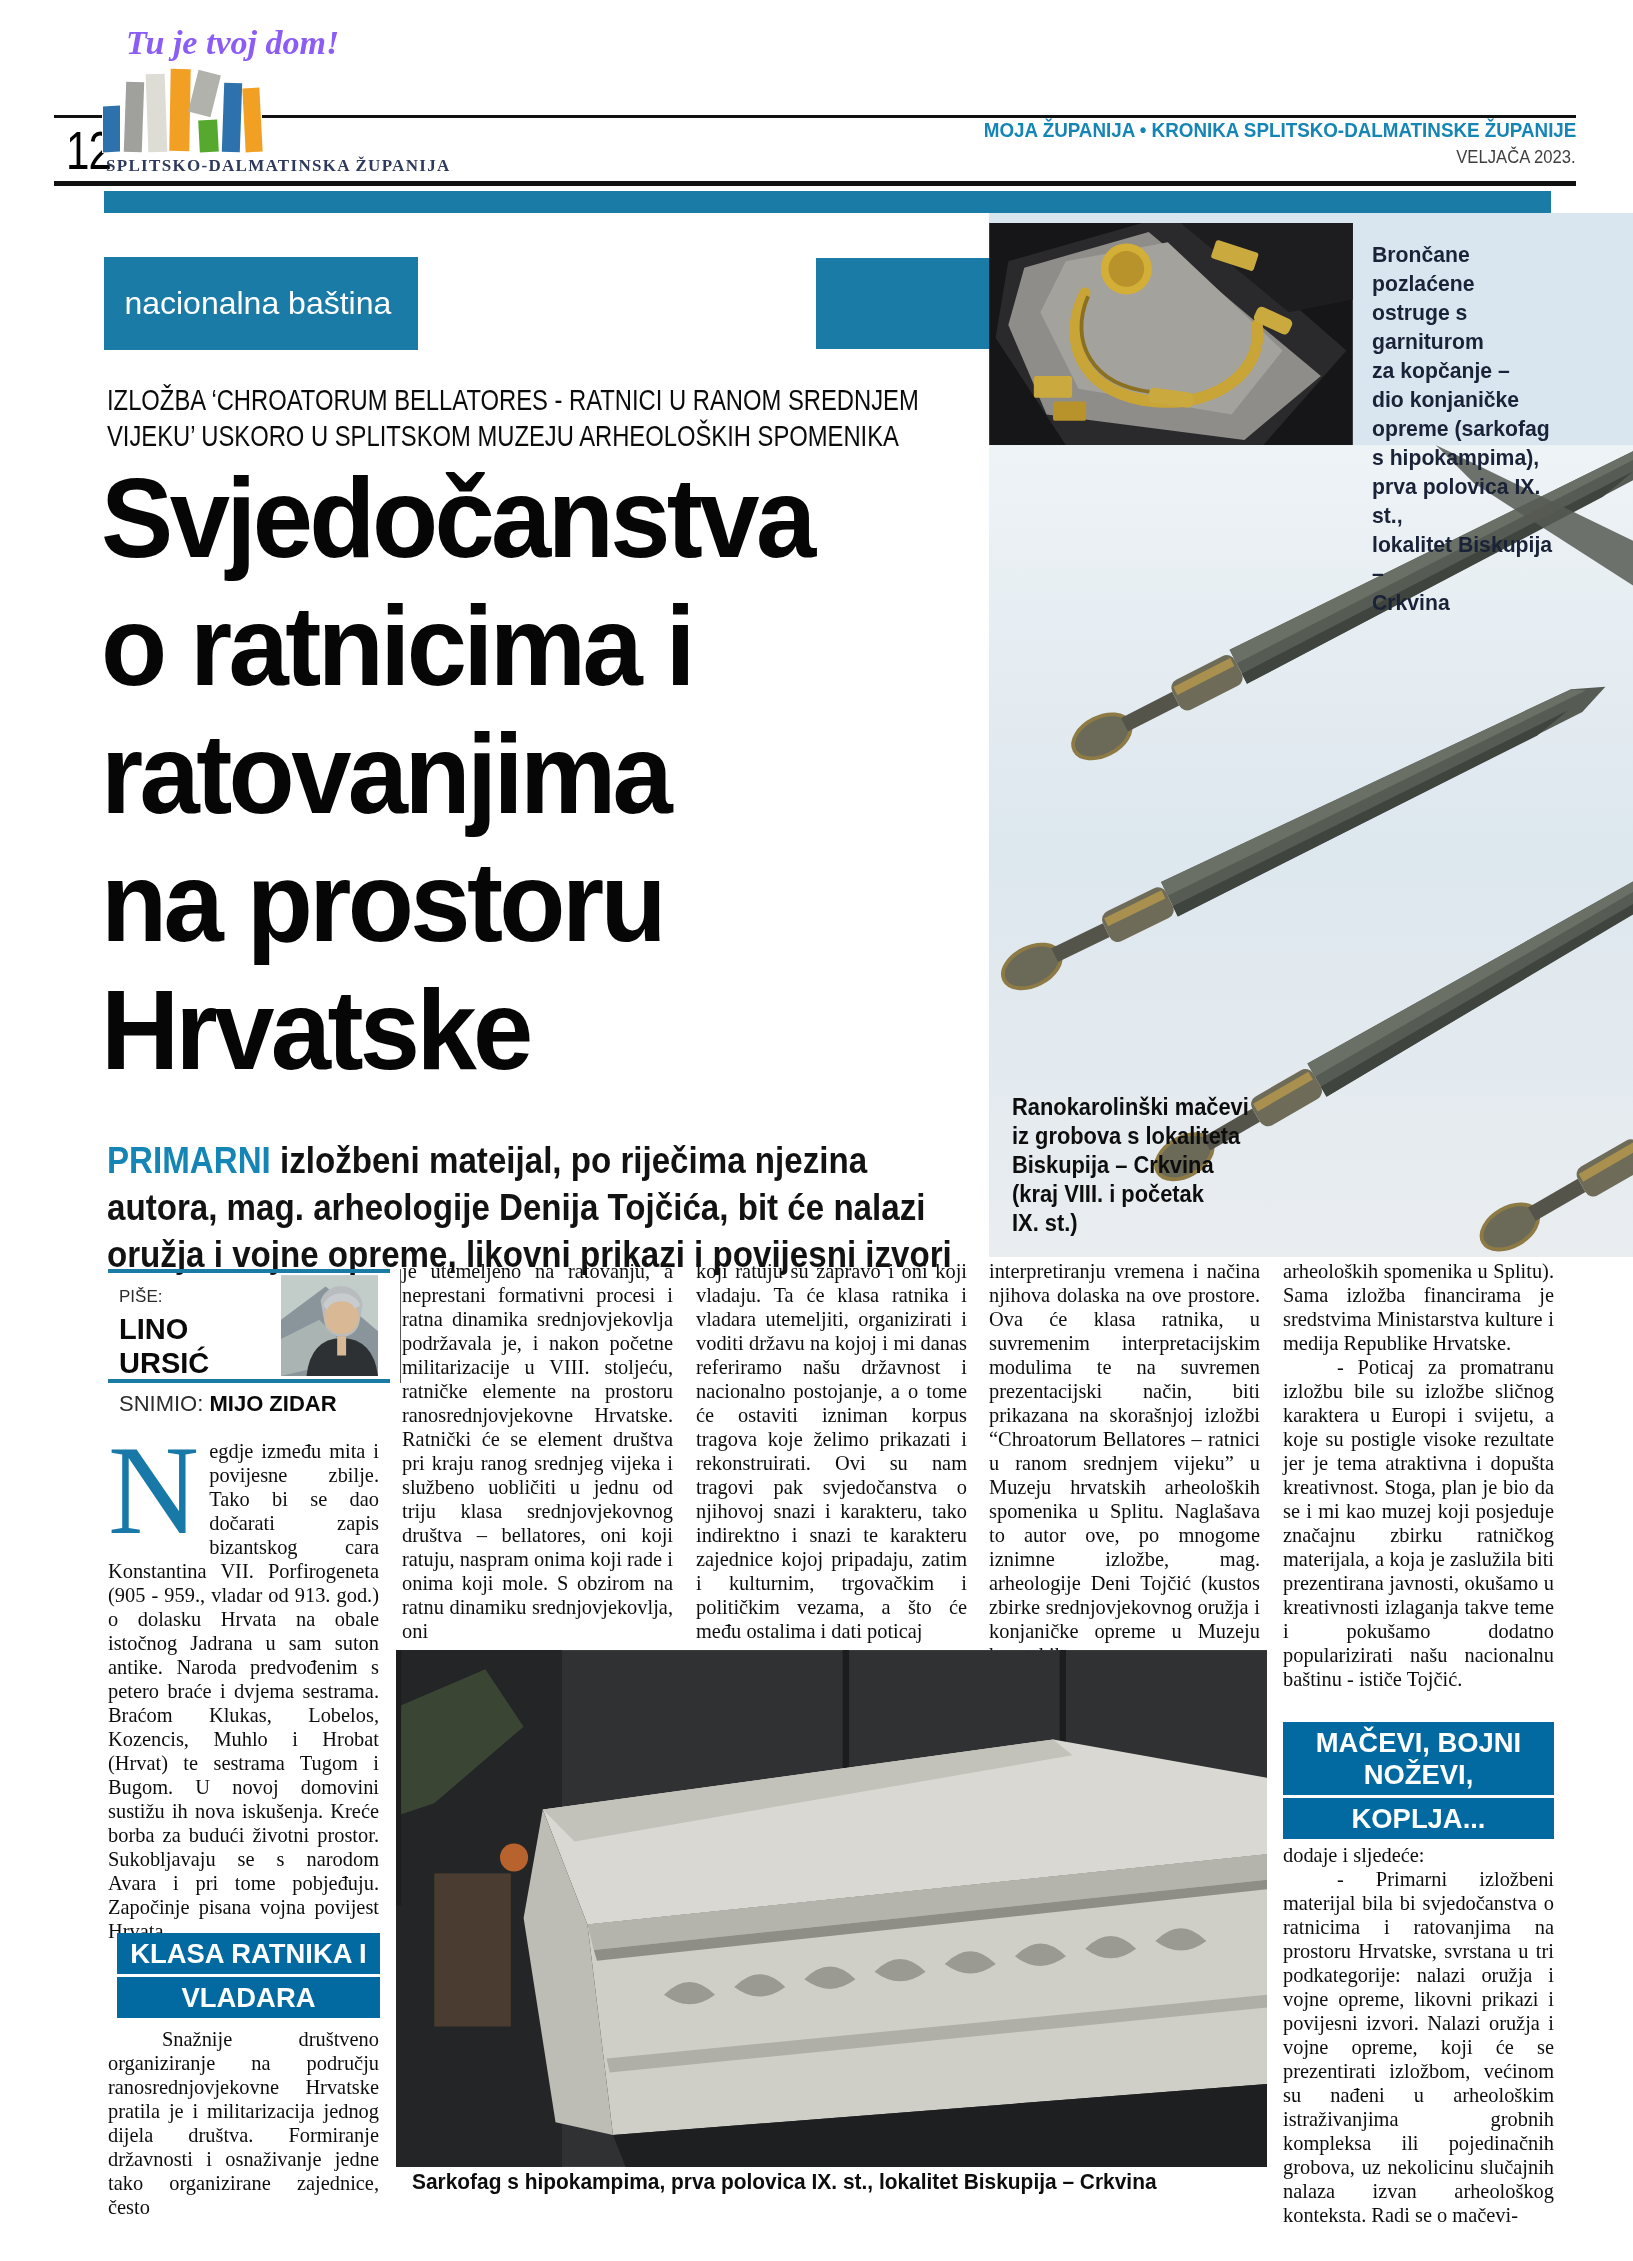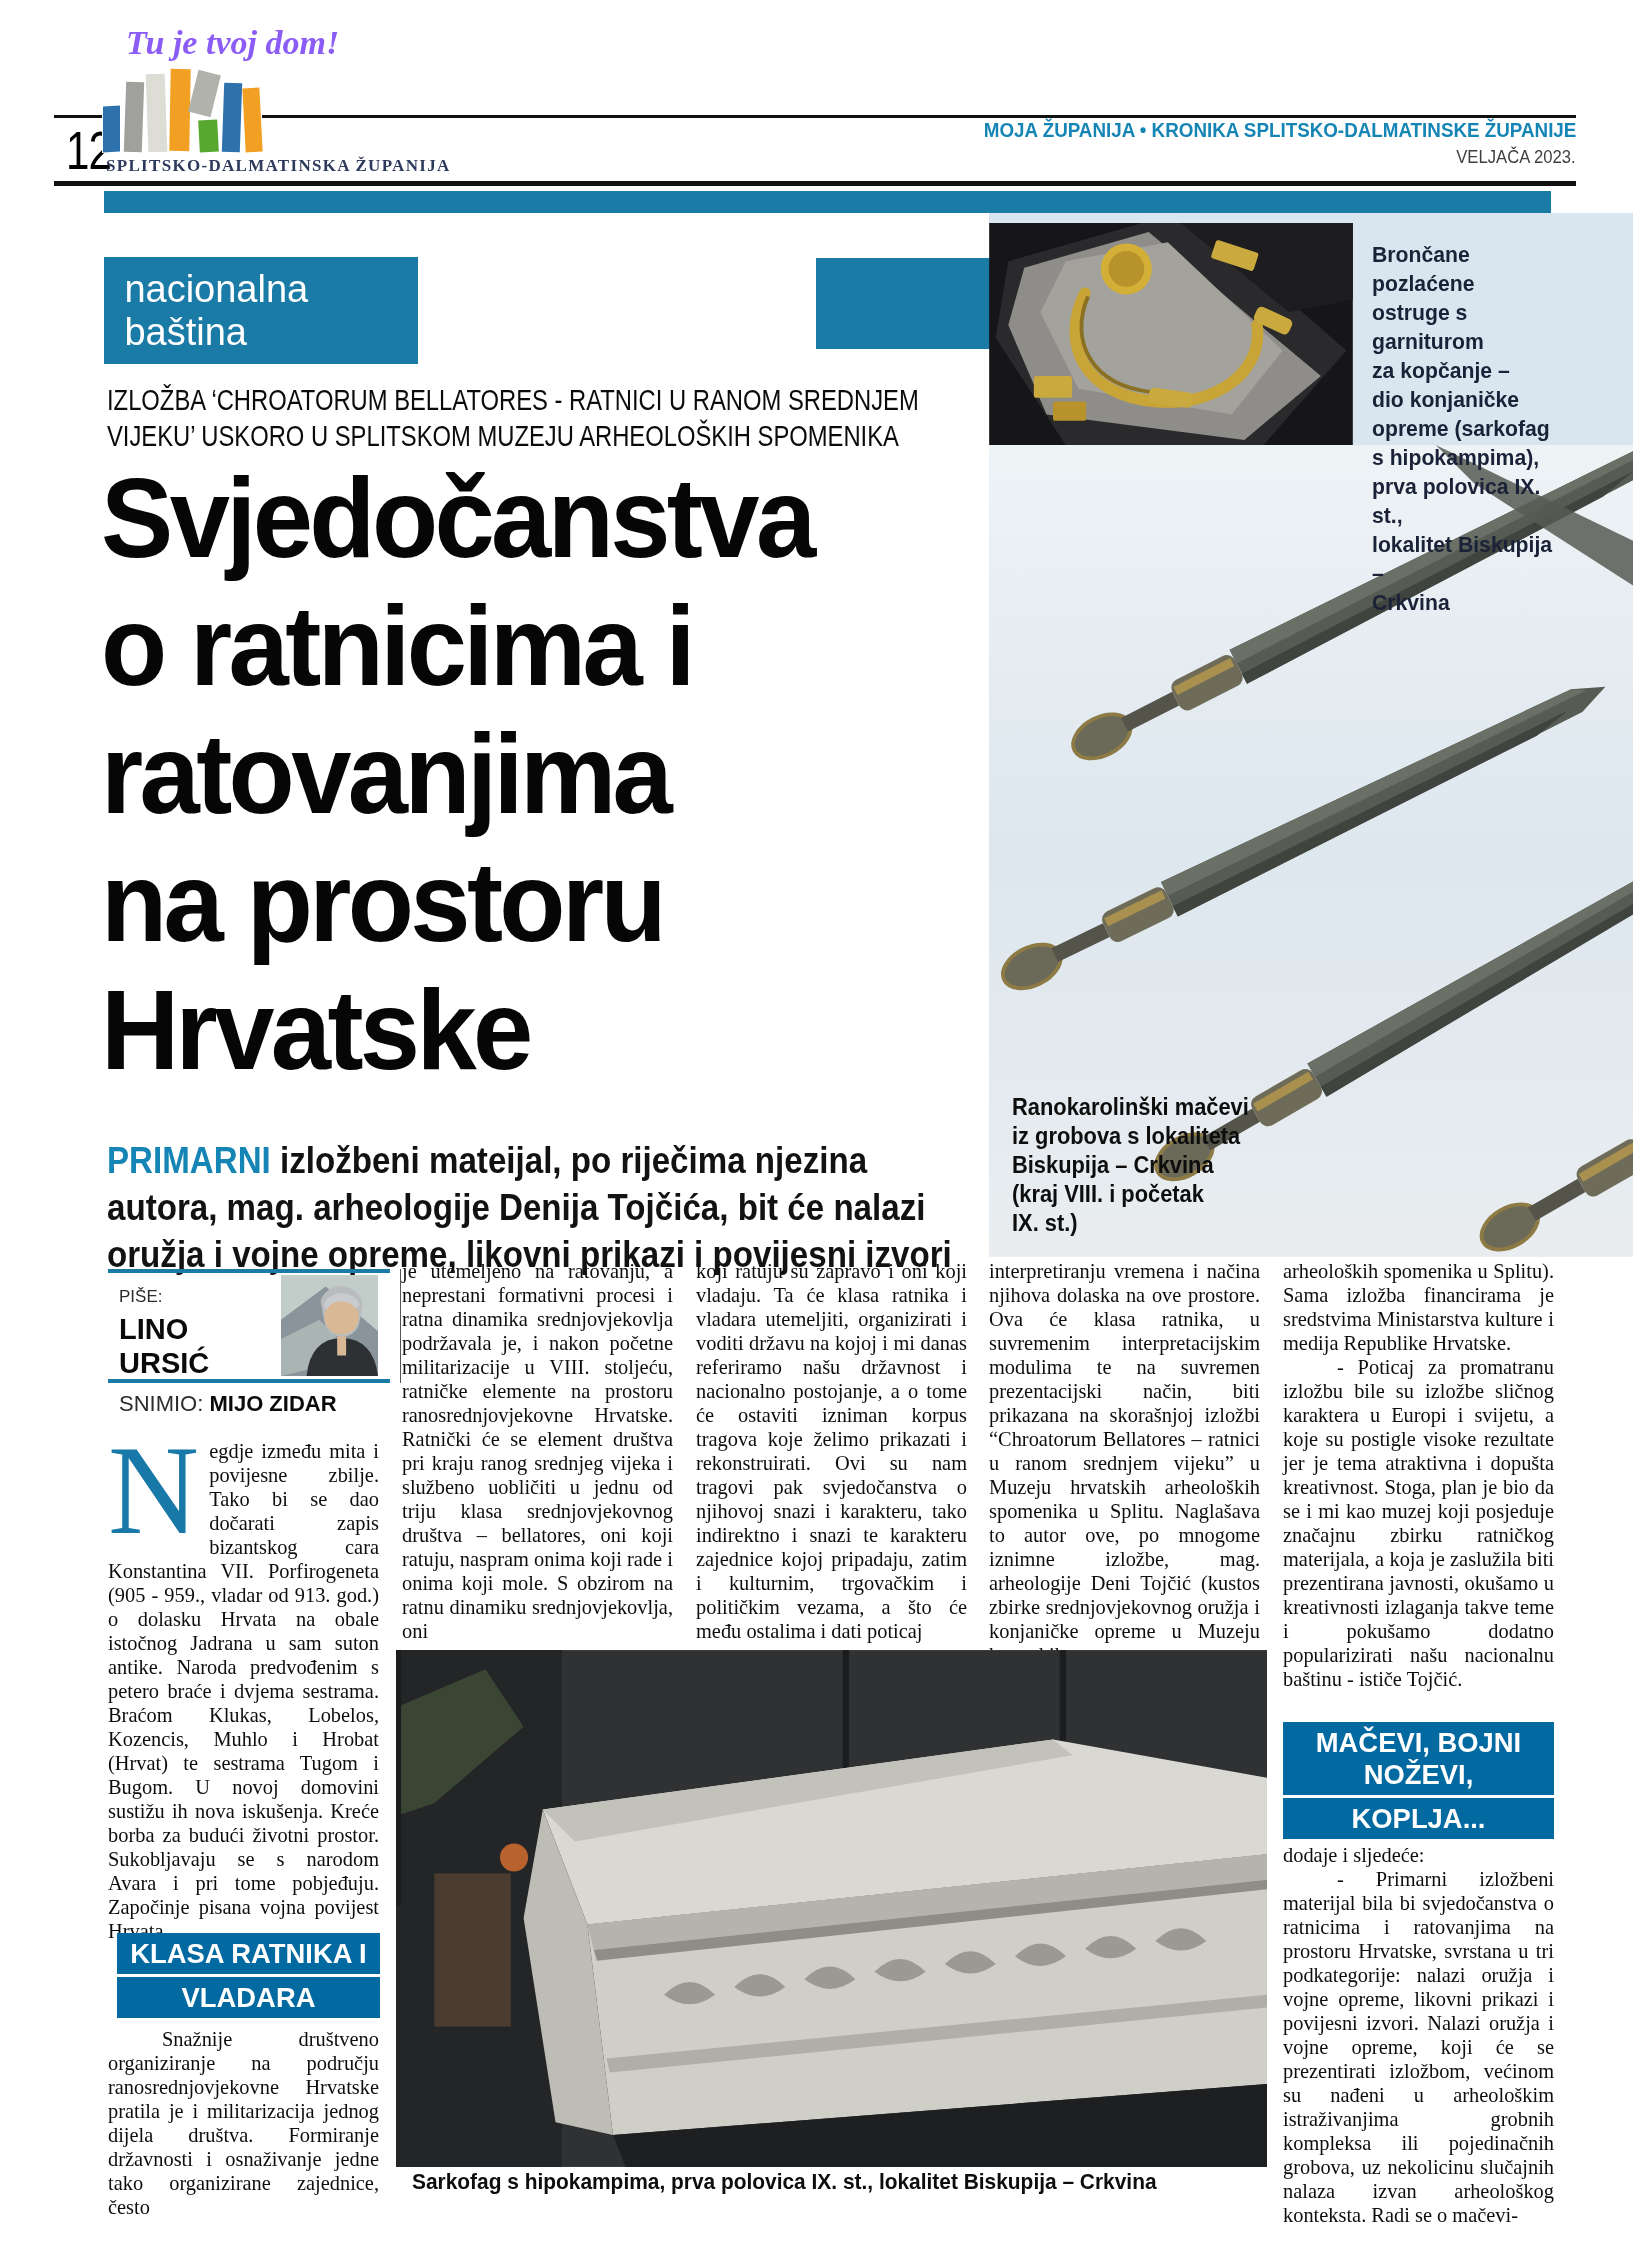--- a/index.html
+++ b/index.html
@@ -18,22 +18,22 @@
       transform:scaleX(.78);transform-origin:0 0;letter-spacing:-1.3px;color:#000;}
   .masthead-name{left:106px;top:156px;font-family:"Liberation Serif",serif;
       font-size:17px;font-weight:bold;letter-spacing:1.3px;color:#2e3a5c;}
   .hdr-right1{right:57px;top:119px;font-size:20px;font-weight:bold;color:#1585b5;
       letter-spacing:0;transform:scaleX(.94);transform-origin:100% 0;}
   .hdr-right2{right:57px;top:146px;font-size:18.5px;color:#3f3f3f;
       transform:scaleX(.9);transform-origin:100% 0;}
   .rule2{left:54px;top:181px;width:1522px;height:4.5px;background:#111;}
   .topbar{left:104px;top:191px;width:1447px;height:22px;background:#1a7ba6;}
   
-  .banner{left:104px;top:257px;width:314px;height:107px;background:#1a7ba6;
-      color:#fff;font-size:38px;font-weight:500;display:flex;align-items:center;
+  .banner{left:104px;top:257px;width:314px;height:93px;background:#1a7ba6;
+      color:#fff;font-size:32px;font-weight:500;display:flex;align-items:center;
       padding-left:20.4px;box-sizing:border-box;}
   .banner-stub{left:816px;top:258px;width:182px;height:91px;background:#1a7ba6;z-index:1;}
   
   .kicker{left:107px;top:382px;width:1117px;font-size:29px;line-height:36px;
       font-weight:500;color:#0b0b0b;white-space:pre-line;
       transform:scaleX(.82);transform-origin:0 0;letter-spacing:0;}
   .headline{left:101px;top:454px;font-weight:bold;font-size:114px;line-height:128px;
       letter-spacing:-3.8px;color:#060606;transform:scaleX(.95);transform-origin:0 0;}
   .lead{left:107px;top:1137px;width:945px;font-size:36px;line-height:47px;
       font-weight:600;color:#121212;transform:scaleX(.92);transform-origin:0 0;}

